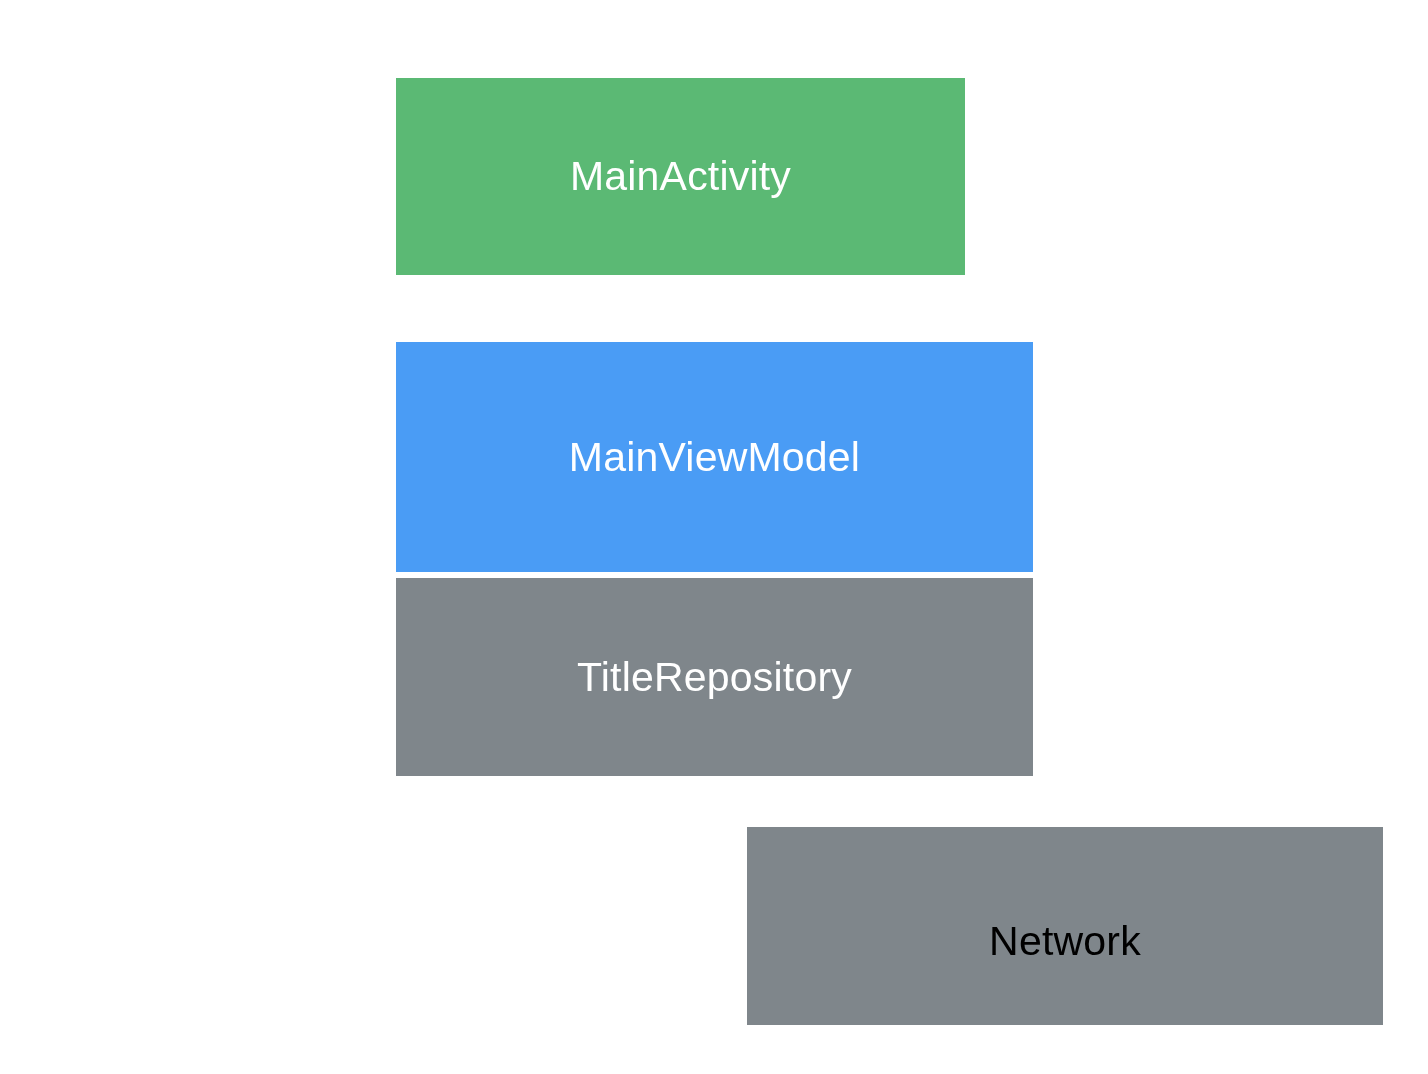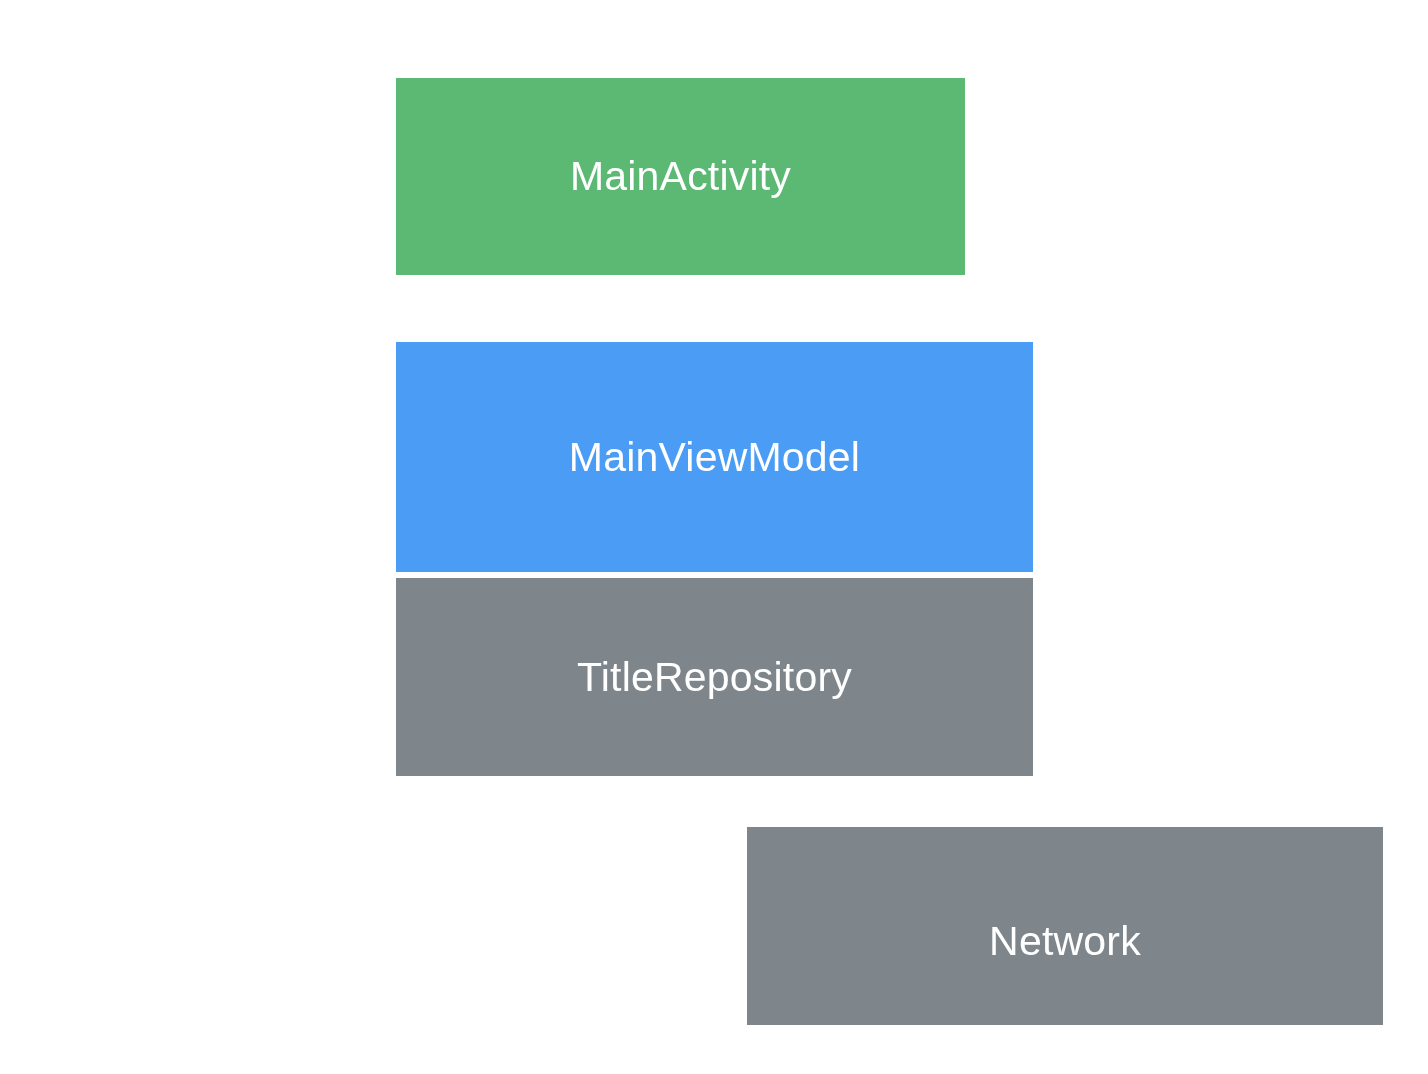--- a/index.html
+++ b/index.html
@@ -56,16 +56,16 @@
   <div class="node-box" id="node-main-view-model" style="background-color: rgb(74, 156, 245);">
     <span class="node-label" style="color: rgb(255, 255, 255);">MainViewModel</span>
   </div>
 
   <div class="node-box" id="node-title-repository" style="background-color: rgb(127, 134, 139);">
     <span class="node-label" style="color: rgb(255, 255, 255);">TitleRepository</span>
   </div>
 
 
   <div class="node-box" id="node-network" style="background-color: rgb(127, 134, 139);">
-    <span class="node-label" style="color: #ffffff; margin-top: 31px;">Network</span>
+    <span class="node-label" style="color: #000000; margin-top: 31px;">Network</span>
   </div>
 
 </div>
 
 </body></html>

